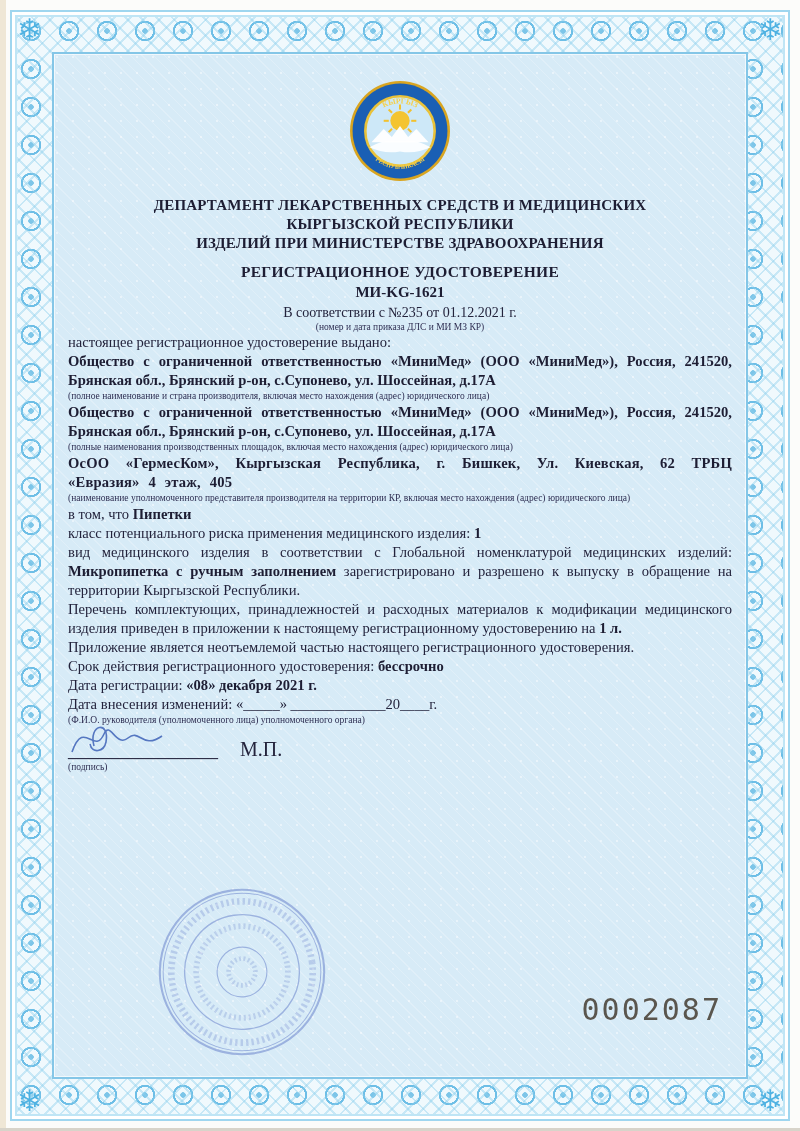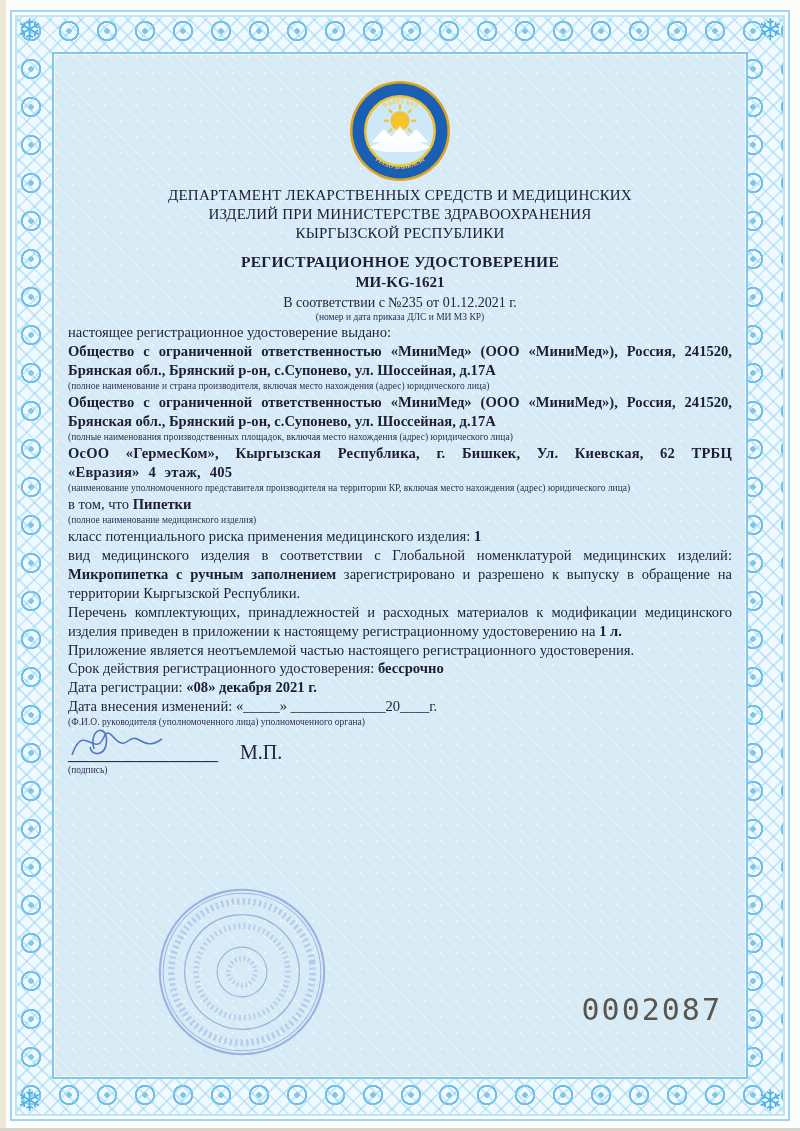--- a/index.html
+++ b/index.html
@@ -46,21 +46,21 @@
       repeating-linear-gradient(45deg, rgba(255,255,255,.22) 0 1px, rgba(0,0,0,0) 1px 8px),
       radial-gradient(circle at 3px 3px, rgba(255,255,255,.45) 1px, rgba(0,0,0,0) 1.6px);
     background-size: auto, 16px 16px;
     border: 2px solid #84c6e7;
     box-shadow: inset 0 0 0 1px rgba(255,255,255,.65);
     padding: 0 14px;
   }
   .emblem-wrap { text-align: center; margin-top: 26px; }
   .emblem { width: 102px; height: 102px; }
   .center { text-align: center; }
-  .dept { font-weight: normal; font-size: 15px; line-height: 1.28; letter-spacing: .2px; margin-top: 0; color: #1d1d33; }
+  .dept { font-weight: bold; font-size: 15px; line-height: 1.28; letter-spacing: .2px; margin-top: 10px; color: #1d1d33; }
   .title { font-weight: bold; font-size: 15.5px; margin-top: 9px; letter-spacing: .3px; color: #1d1d33; }
   .certnum { font-weight: bold; font-size: 15px; margin-top: 3px; color: #1d1d33; }
   .order { font-size: 14px; margin-top: 4px; }
   .note { font-size: 9.5px; color: #2e2e52; line-height: 1.25; margin-top: 1px; }
   p.body { font-size: 14.6px; line-height: 1.3; margin: 0; }
   .bold { font-weight: bold; color: #1d1d33; }
   .just { text-align: justify; }
   .repr { font-size: 15.2px; word-spacing: 5px; letter-spacing: .2px; }
   .mt6{margin-top:6px}.mt8{margin-top:8px}.mt10{margin-top:10px}.mt12{margin-top:12px}
   .mt14{margin-top:14px}.mt16{margin-top:16px}
@@ -112,42 +112,41 @@
           <textPath href="#arcTop" startOffset="50%">КЫРГЫЗ</textPath>
         </text>
         <text font-size="6" font-weight="bold" fill="#f5d04c" text-anchor="middle" font-family="Liberation Serif, serif">
           <textPath href="#arcBot" startOffset="50%">РЕСПУБЛИКАСЫ</textPath>
         </text>
       </svg>
     </div>
 
     <div class="dept center">
       <div>ДЕПАРТАМЕНТ ЛЕКАРСТВЕННЫХ СРЕДСТВ И МЕДИЦИНСКИХ</div>
+      <div>КЫРГЫЗСКОЙ РЕСПУБЛИКИ</div>
       <div>ИЗДЕЛИЙ ПРИ МИНИСТЕРСТВЕ ЗДРАВООХРАНЕНИЯ</div>
-      <div>КЫРГЫЗСКОЙ РЕСПУБЛИКИ</div>
     </div>
 
     <div class="title center">РЕГИСТРАЦИОННОЕ УДОСТОВЕРЕНИЕ</div>
     <div class="certnum center">МИ-KG-1621</div>
     <div class="order center">В соответствии с №235 от 01.12.2021 г.</div>
     <div class="note center">(номер и дата приказа ДЛС и МИ МЗ КР)</div>
 
     <p class="body mt14">настоящее регистрационное удостоверение выдано:</p>
 
     <p class="body bold just mt6">Общество с ограниченной ответственностью «МиниМед» (ООО «МиниМед»), Россия, 241520, Брянская обл., Брянский р-он, с.Супонево, ул. Шоссейная, д.17А</p>
     <div class="note">(полное наименование и страна производителя, включая место нахождения (адрес) юридического лица)</div>
 
     <p class="body bold just mt8">Общество с ограниченной ответственностью «МиниМед» (ООО «МиниМед»), Россия, 241520, Брянская обл., Брянский р-он, с.Супонево, ул. Шоссейная, д.17А</p>
     <div class="note">(полные наименования производственных площадок, включая место нахождения (адрес) юридического лица)</div>
 
     <p class="body bold just repr mt10">ОсОО «ГермесКом», Кыргызская Республика, г. Бишкек, Ул. Киевская, 62 ТРБЦ «Евразия» 4 этаж, 405</p>
     <div class="note">(наименование уполномоченного представителя производителя на территории КР, включая место нахождения (адрес) юридического лица)</div>
 
     <p class="body mt12"><span>в том, что </span><span class="bold">Пипетки</span></p>
-    <div class="note">(полное наименование медицинского изделия)</div>
 
     <p class="body mt10"><span>класс потенциального риска применения медицинского изделия: </span><span class="bold">1</span></p>
 
     <p class="body just mt10"><span>вид медицинского изделия в соответствии с Глобальной номенклатурой медицинских изделий: </span><span class="bold">Микропипетка с ручным заполнением</span><span> зарегистрировано и разрешено к выпуску в обращение на территории Кыргызской Республики.</span></p>
 
     <p class="body just mt10"><span>Перечень комплектующих, принадлежностей и расходных материалов к модификации медицинского изделия приведен в приложении к настоящему регистрационному удостоверению на </span><span class="bold">1 л.</span></p>
 
     <p class="body mt10">Приложение является неотъемлемой частью настоящего регистрационного удостоверения.</p>
 
     <p class="body mt12"><span>Срок действия регистрационного удостоверения: </span><span class="bold">бессрочно</span></p>

